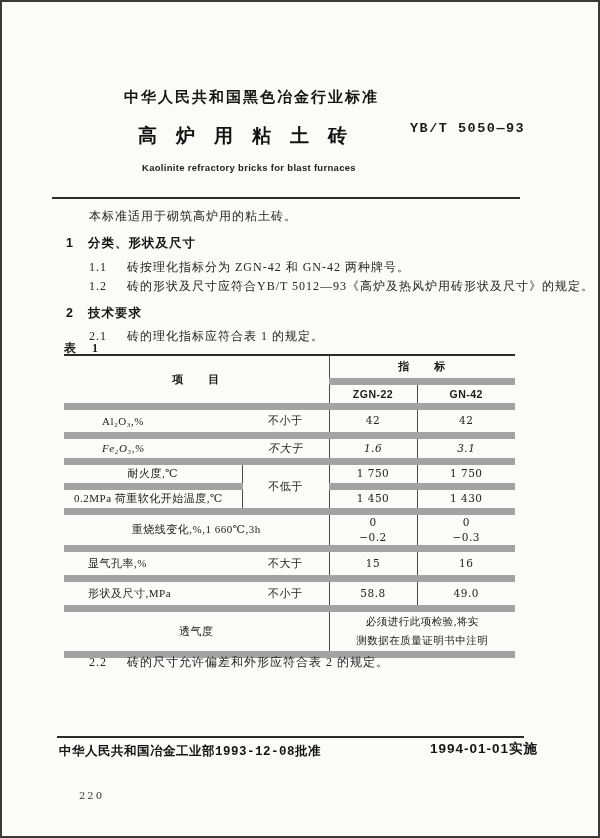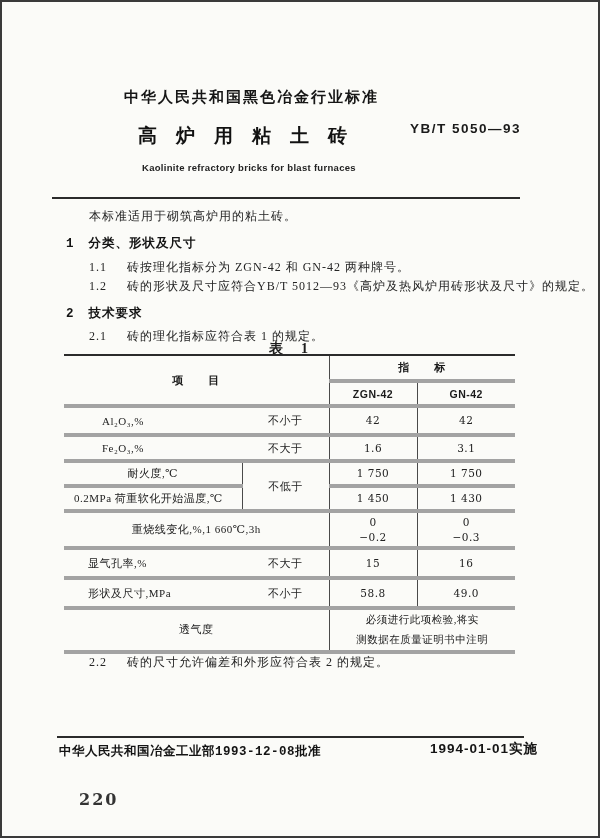--- a/index.html
+++ b/index.html
@@ -15,45 +15,45 @@
   .abs{position:absolute;}
   .std-class{
     font-family:"Liberation Sans","DejaVu Sans",sans-serif;
     font-weight:bold;font-size:15px;letter-spacing:2px;color:#161616;
   }
   .title-cn{
     font-family:Liberation Serif, serif;
     font-weight:bold;font-size:19px;color:#111;white-space:nowrap;
   }
   .std-no{
-    font-family:Liberation Sans, sans-serif;
+    font-family:Liberation Mono, monospace;
     font-weight:600;font-size:13.5px;letter-spacing:1.5px;color:#1a1a1a;white-space:nowrap;
   }
   .title-en{
     font-family:"Liberation Sans","DejaVu Sans",sans-serif;
     font-weight:bold;font-size:9.5px;letter-spacing:.3px;color:#222;
   }
   .rule{background:#2b2b2b;}
   .body-text{font-size:12px;letter-spacing:1px;color:#242424;white-space:nowrap;}
   .sec-h{
-    font-family:Liberation Mono, monospace;
+    font-family:Liberation Sans, sans-serif;
     font-weight:bold;font-size:12.5px;letter-spacing:1px;color:#141414;white-space:nowrap;
   }
   .num{margin-right:14px;}
   .num-sm{margin-right:20px;}
   .tbl-caption{
-    font-weight:bold;font-size:14px;letter-spacing:2px;text-align:center;color:#1d1d1d;
+    font-weight:bold;font-size:12px;letter-spacing:2px;text-align:left;color:#1d1d1d;
   }
   table.t1{
     border-collapse:collapse;table-layout:fixed;width:451px;
     border-top:2px solid #2b2b2b;border-bottom:2px solid #2b2b2b;
     font-size:11px;color:#222;
   }
   table.t1 td,table.t1 th{
-    border-bottom:4px solid #a3a3a3;
+    border-bottom:7px solid #a3a3a3;
     padding:0 4px;vertical-align:middle;
     font-weight:normal;letter-spacing:.5px;
   }
   table.t1 .bl{border-left:1px solid #4a4a4a;}
   table.t1 th{
     font-family:"Liberation Sans","DejaVu Sans",sans-serif;
     font-weight:bold;text-align:center;letter-spacing:1px;color:#1a1a1a;
   }
   table.t1 .grade{font-size:10.5px;letter-spacing:.5px;}
   .item-left{text-align:left;padding-left:38px !important;white-space:nowrap;}
@@ -66,22 +66,22 @@
   }
   .note-cell{
     text-align:center;white-space:pre-line;line-height:1.9;font-size:10.5px;letter-spacing:1px;
   }
   .footer-left,.footer-right{
     font-family:"Liberation Sans","DejaVu Sans",sans-serif;
     font-weight:bold;color:#141414;white-space:nowrap;
   }
   .footer-left{font-size:12.5px;letter-spacing:.5px;}
   .footer-right{font-size:13.5px;letter-spacing:1px;}
-  .page-no{font-size:16px;letter-spacing:2px;color:#333;
-    font-family:"DejaVu Serif","Liberation Serif",serif;font-weight:bold;}
+  .page-no{font-size:10px;letter-spacing:2px;color:#333;
+    font-family:"DejaVu Serif","Liberation Serif",serif;}
 </style>
 </head>
 <body>
 
 <div class="page">
 
   <div class="abs std-class" style="left:122px;top:86px;">中华人民共和国黑色冶金行业标准</div>
 
   <div class="abs title-cn" style="left:136px;top:121px;">高　炉　用　粘　土　砖</div>
 
@@ -118,30 +118,30 @@
         <col style="width:87px">
         <col style="width:88px">
         <col style="width:98px">
     </colgroup>
     <tbody>
       <tr style="height:26px;">
         <th colspan="2" rowspan="2">项　　目</th>
         <th colspan="2" class="bl">指　　标</th>
       </tr>
       <tr style="height:25px;">
-        <th class="bl grade">ZGN-42</th>
+        <th class="bl grade">ZGN-22</th>
         <th class="bl grade">GN-42</th>
       </tr>
       <tr style="height:29px;">
         <td class="item-left">Al₂O₃,%</td>
         <td class="qual">不小于</td>
         <td class="val bl">42</td>
         <td class="val bl">42</td>
       </tr>
-      <tr style="height:26px;">
+      <tr style="height:26px;font-style:italic;">
         <td class="item-left">Fe₂O₃,%</td>
         <td class="qual">不大于</td>
         <td class="val bl">1.6</td>
         <td class="val bl">3.1</td>
       </tr>
       <tr style="height:25px;">
         <td class="item-center">耐火度,℃</td>
         <td class="qual bl" rowspan="2">不低于</td>
         <td class="val bl">1 750</td>
         <td class="val bl">1 750</td>

